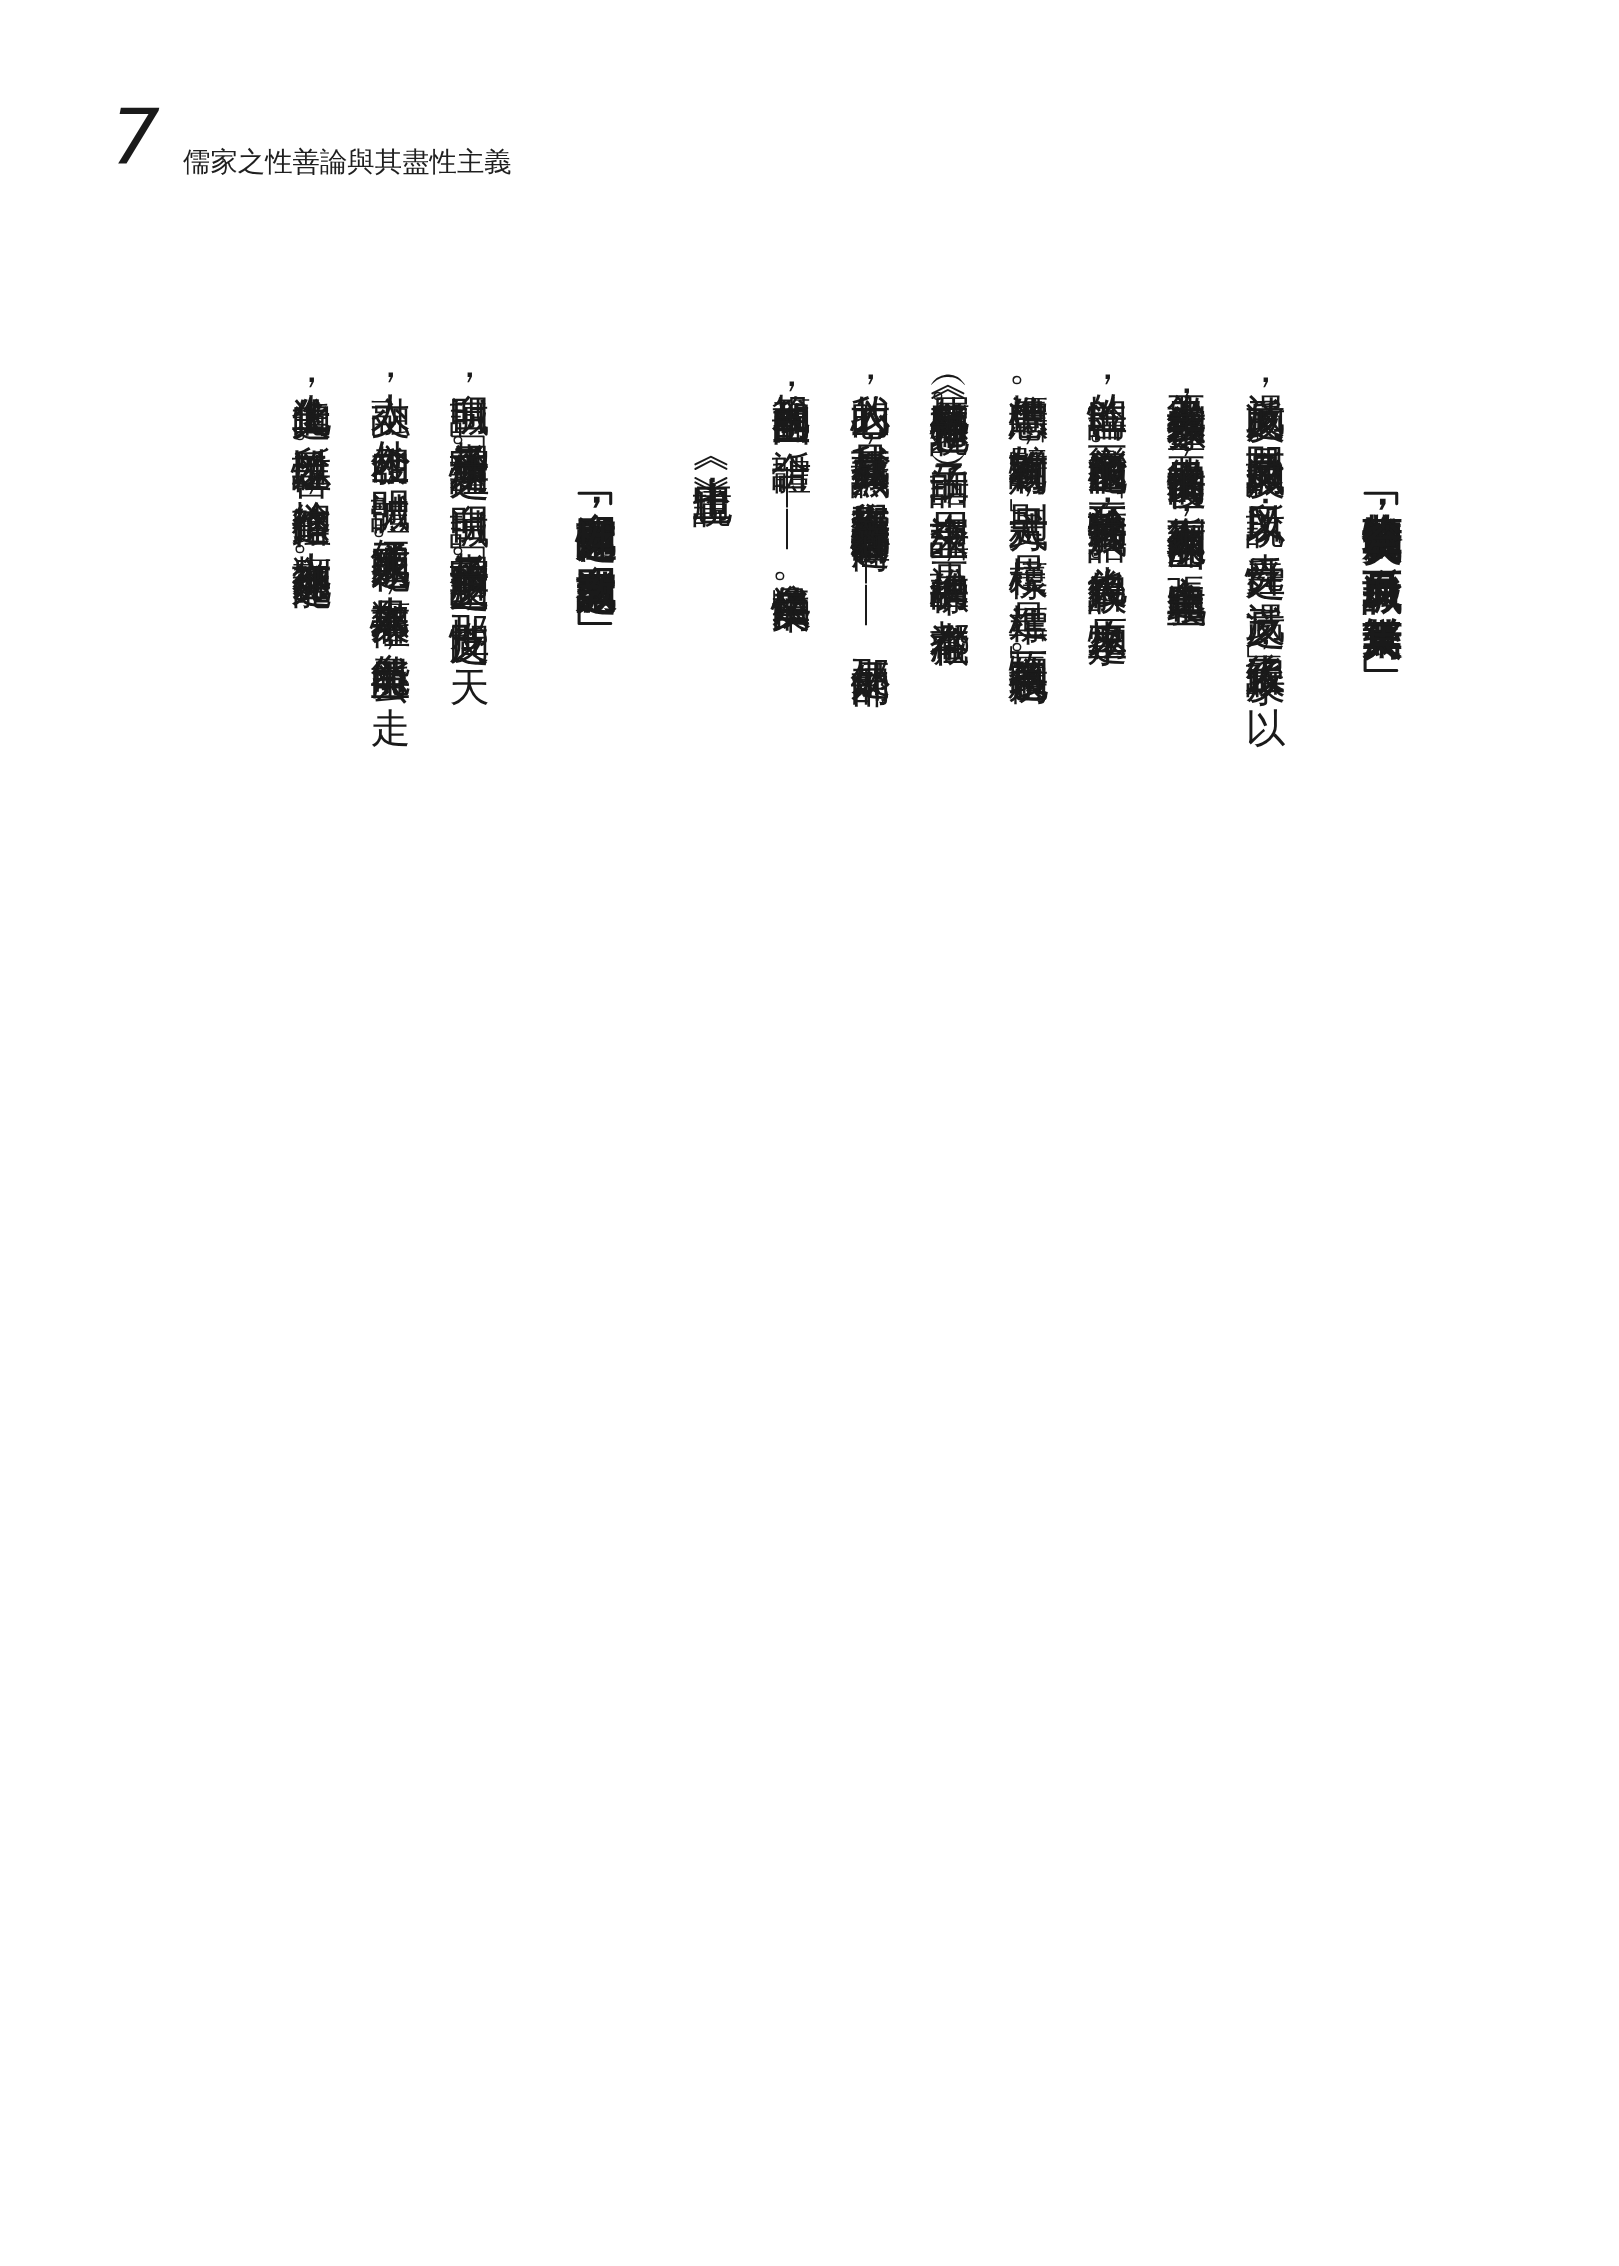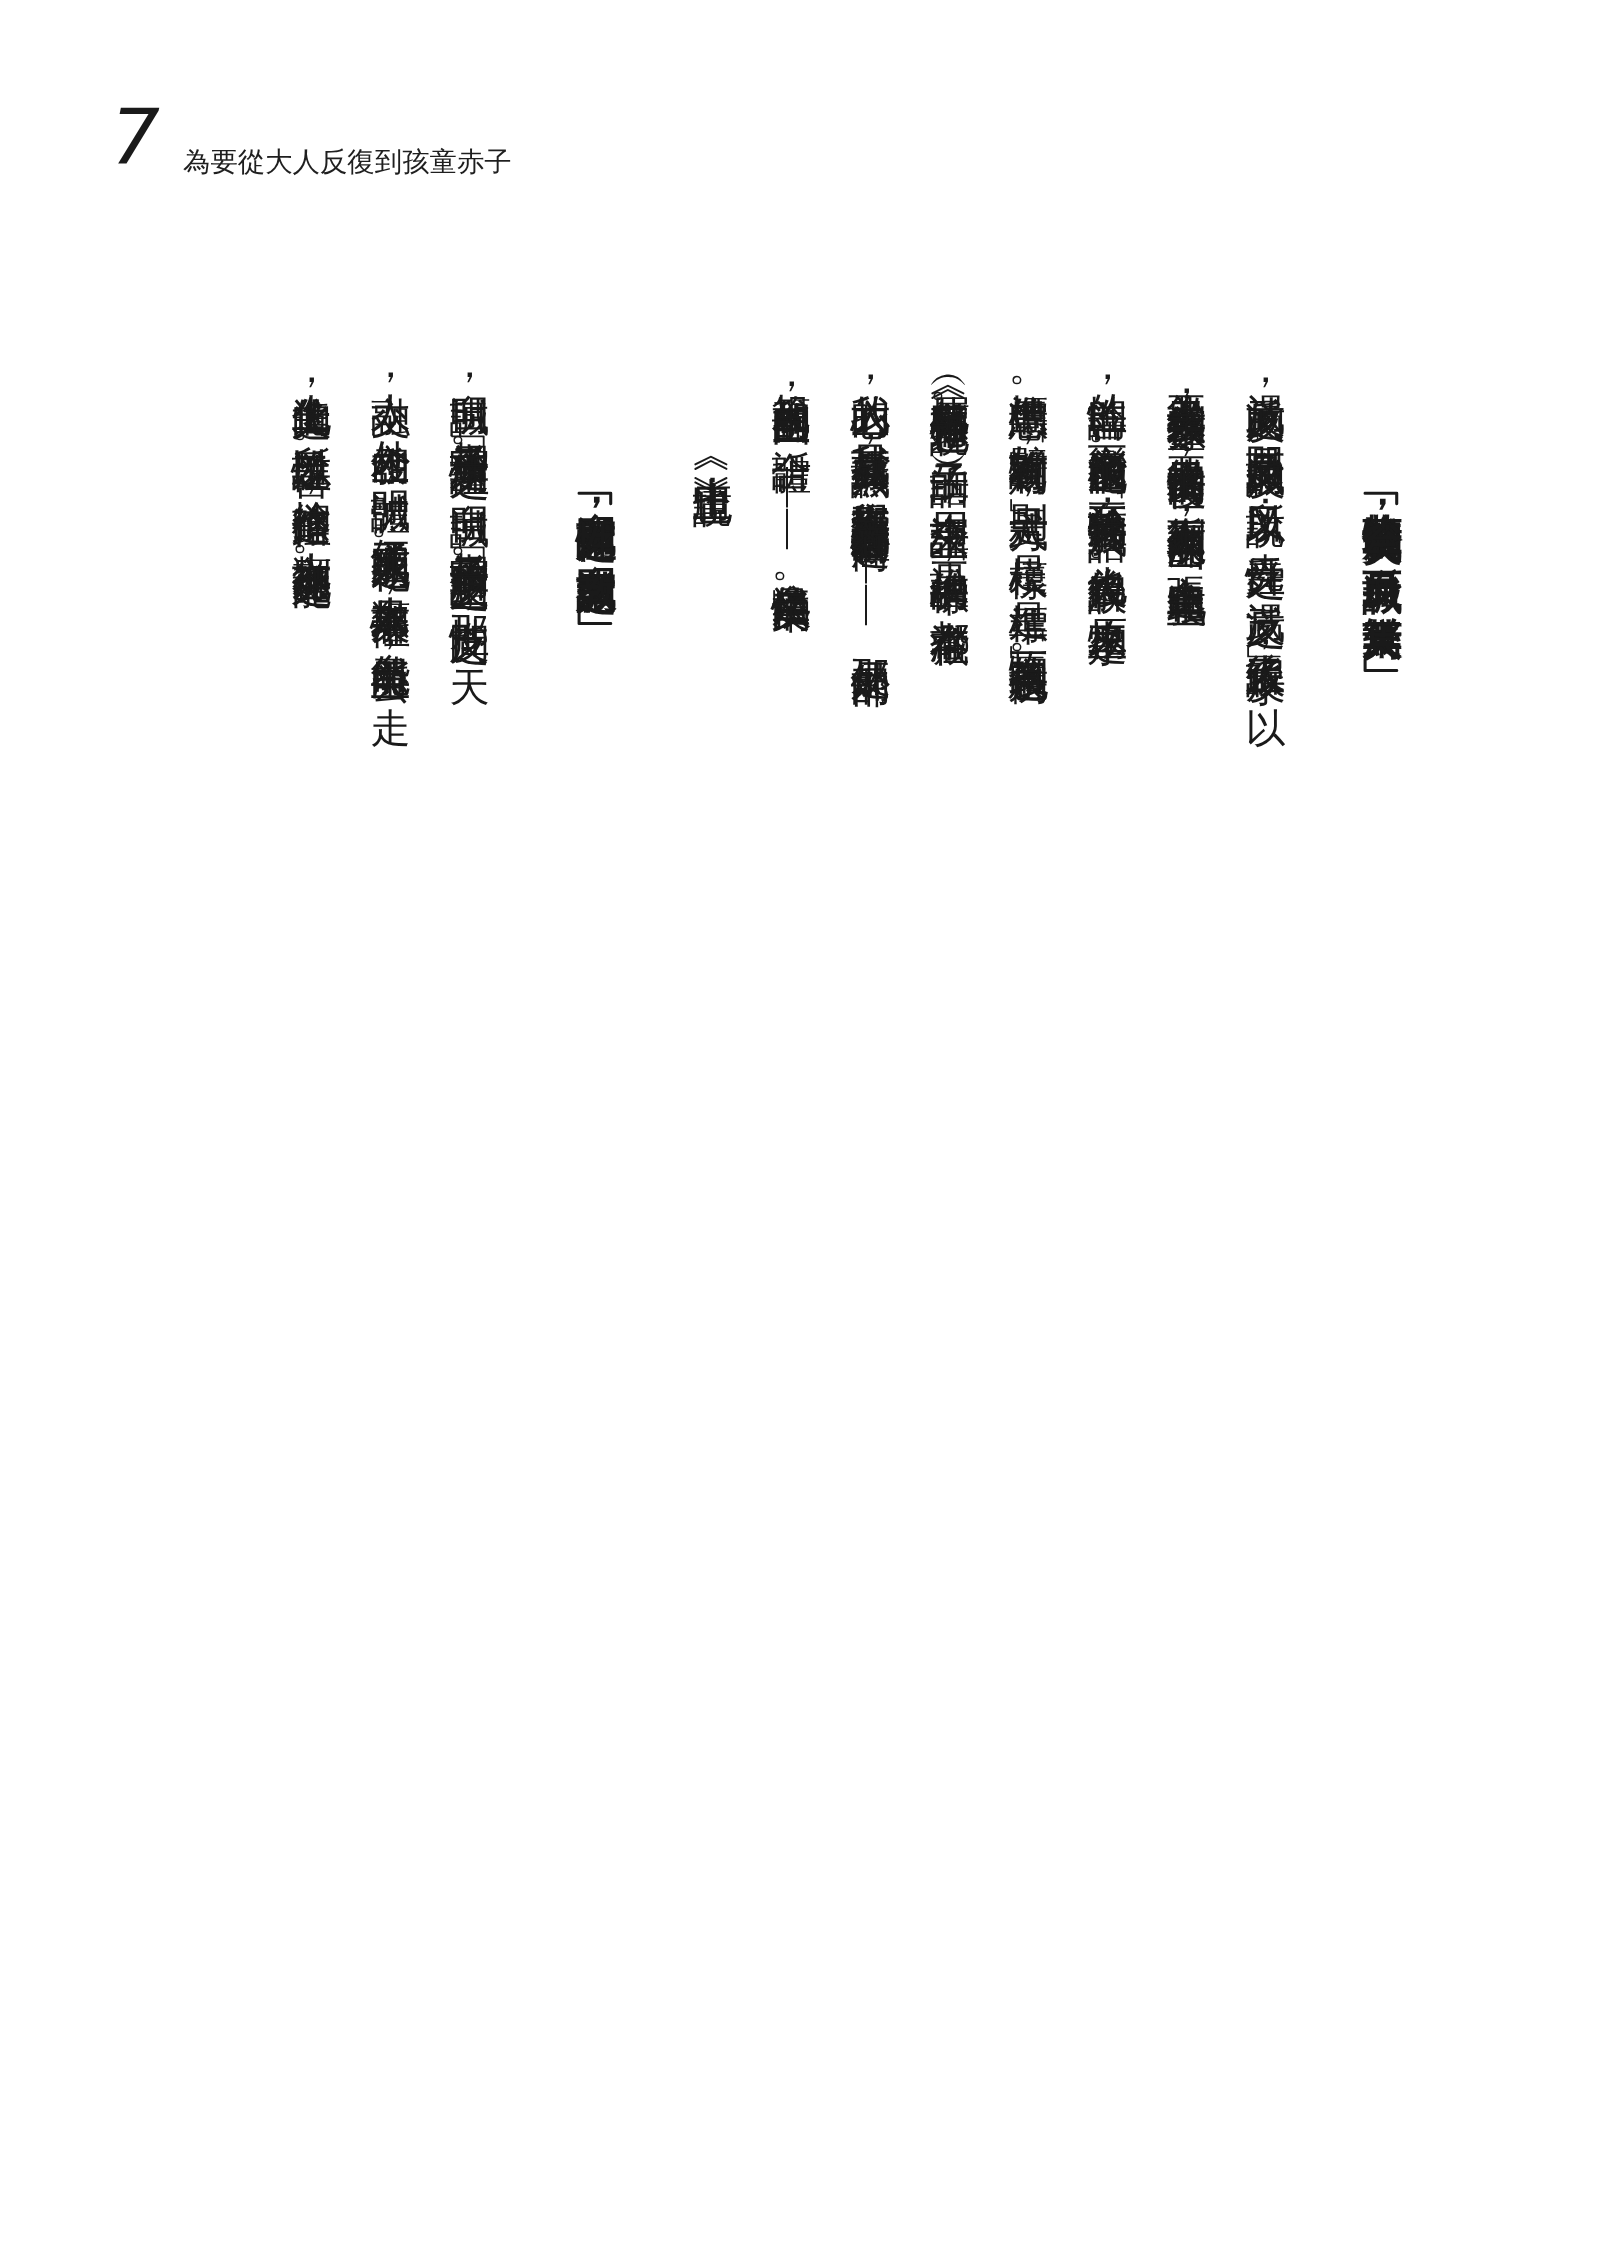--- a/index.html
+++ b/index.html
@@ -72,21 +72,21 @@
     margin-left: 37px;
   }
 </style>
 </head>
 <body>
 
 <div class="page">
 
   <div class="page-number">7</div>
 
-  <div class="running-title">為要從大人反復到孩童赤子</div>
+  <div class="running-title">儒家之性善論與其盡性主義</div>
 
   <div class="text-block">
     <div class="col quote q1">「萬物皆備於我矣，反身而誠，樂莫大焉。」</div>
     <div class="col">湯武反之的反，即是反身而誠的反。所以又說：「堯舜性之，湯武反之。」後人誤解了反字，以</div>
     <div class="col">為要從大人反復到孩童赤子，要從文物昌明的後世，反復到木石鹿豕的深山，主張自由進化主義</div>
     <div class="col">的性善論，一變而為消極退化的了。至於「萬物皆備於我」一語，也為後人誤解。原來物字正是</div>
     <div class="col">標準的意思。譬如說「有物有則」，「則」是方式，是模樣，是標準，「物」字的意義也是一例。</div>
     <div class="col">（此層顧亭林《日知錄》也說過。）孟子的話，用今語譯來，正是說「一切的標準，都本潛藏在</div>
     <div class="col">我的內心，我只一反省而見其誠然，覺得那標準正合我心所要求的一種趨嚮，——那便是外部的</div>
     <div class="col">規範和內部的自由，訢合一體，——這自然是快樂的了」。</div>

